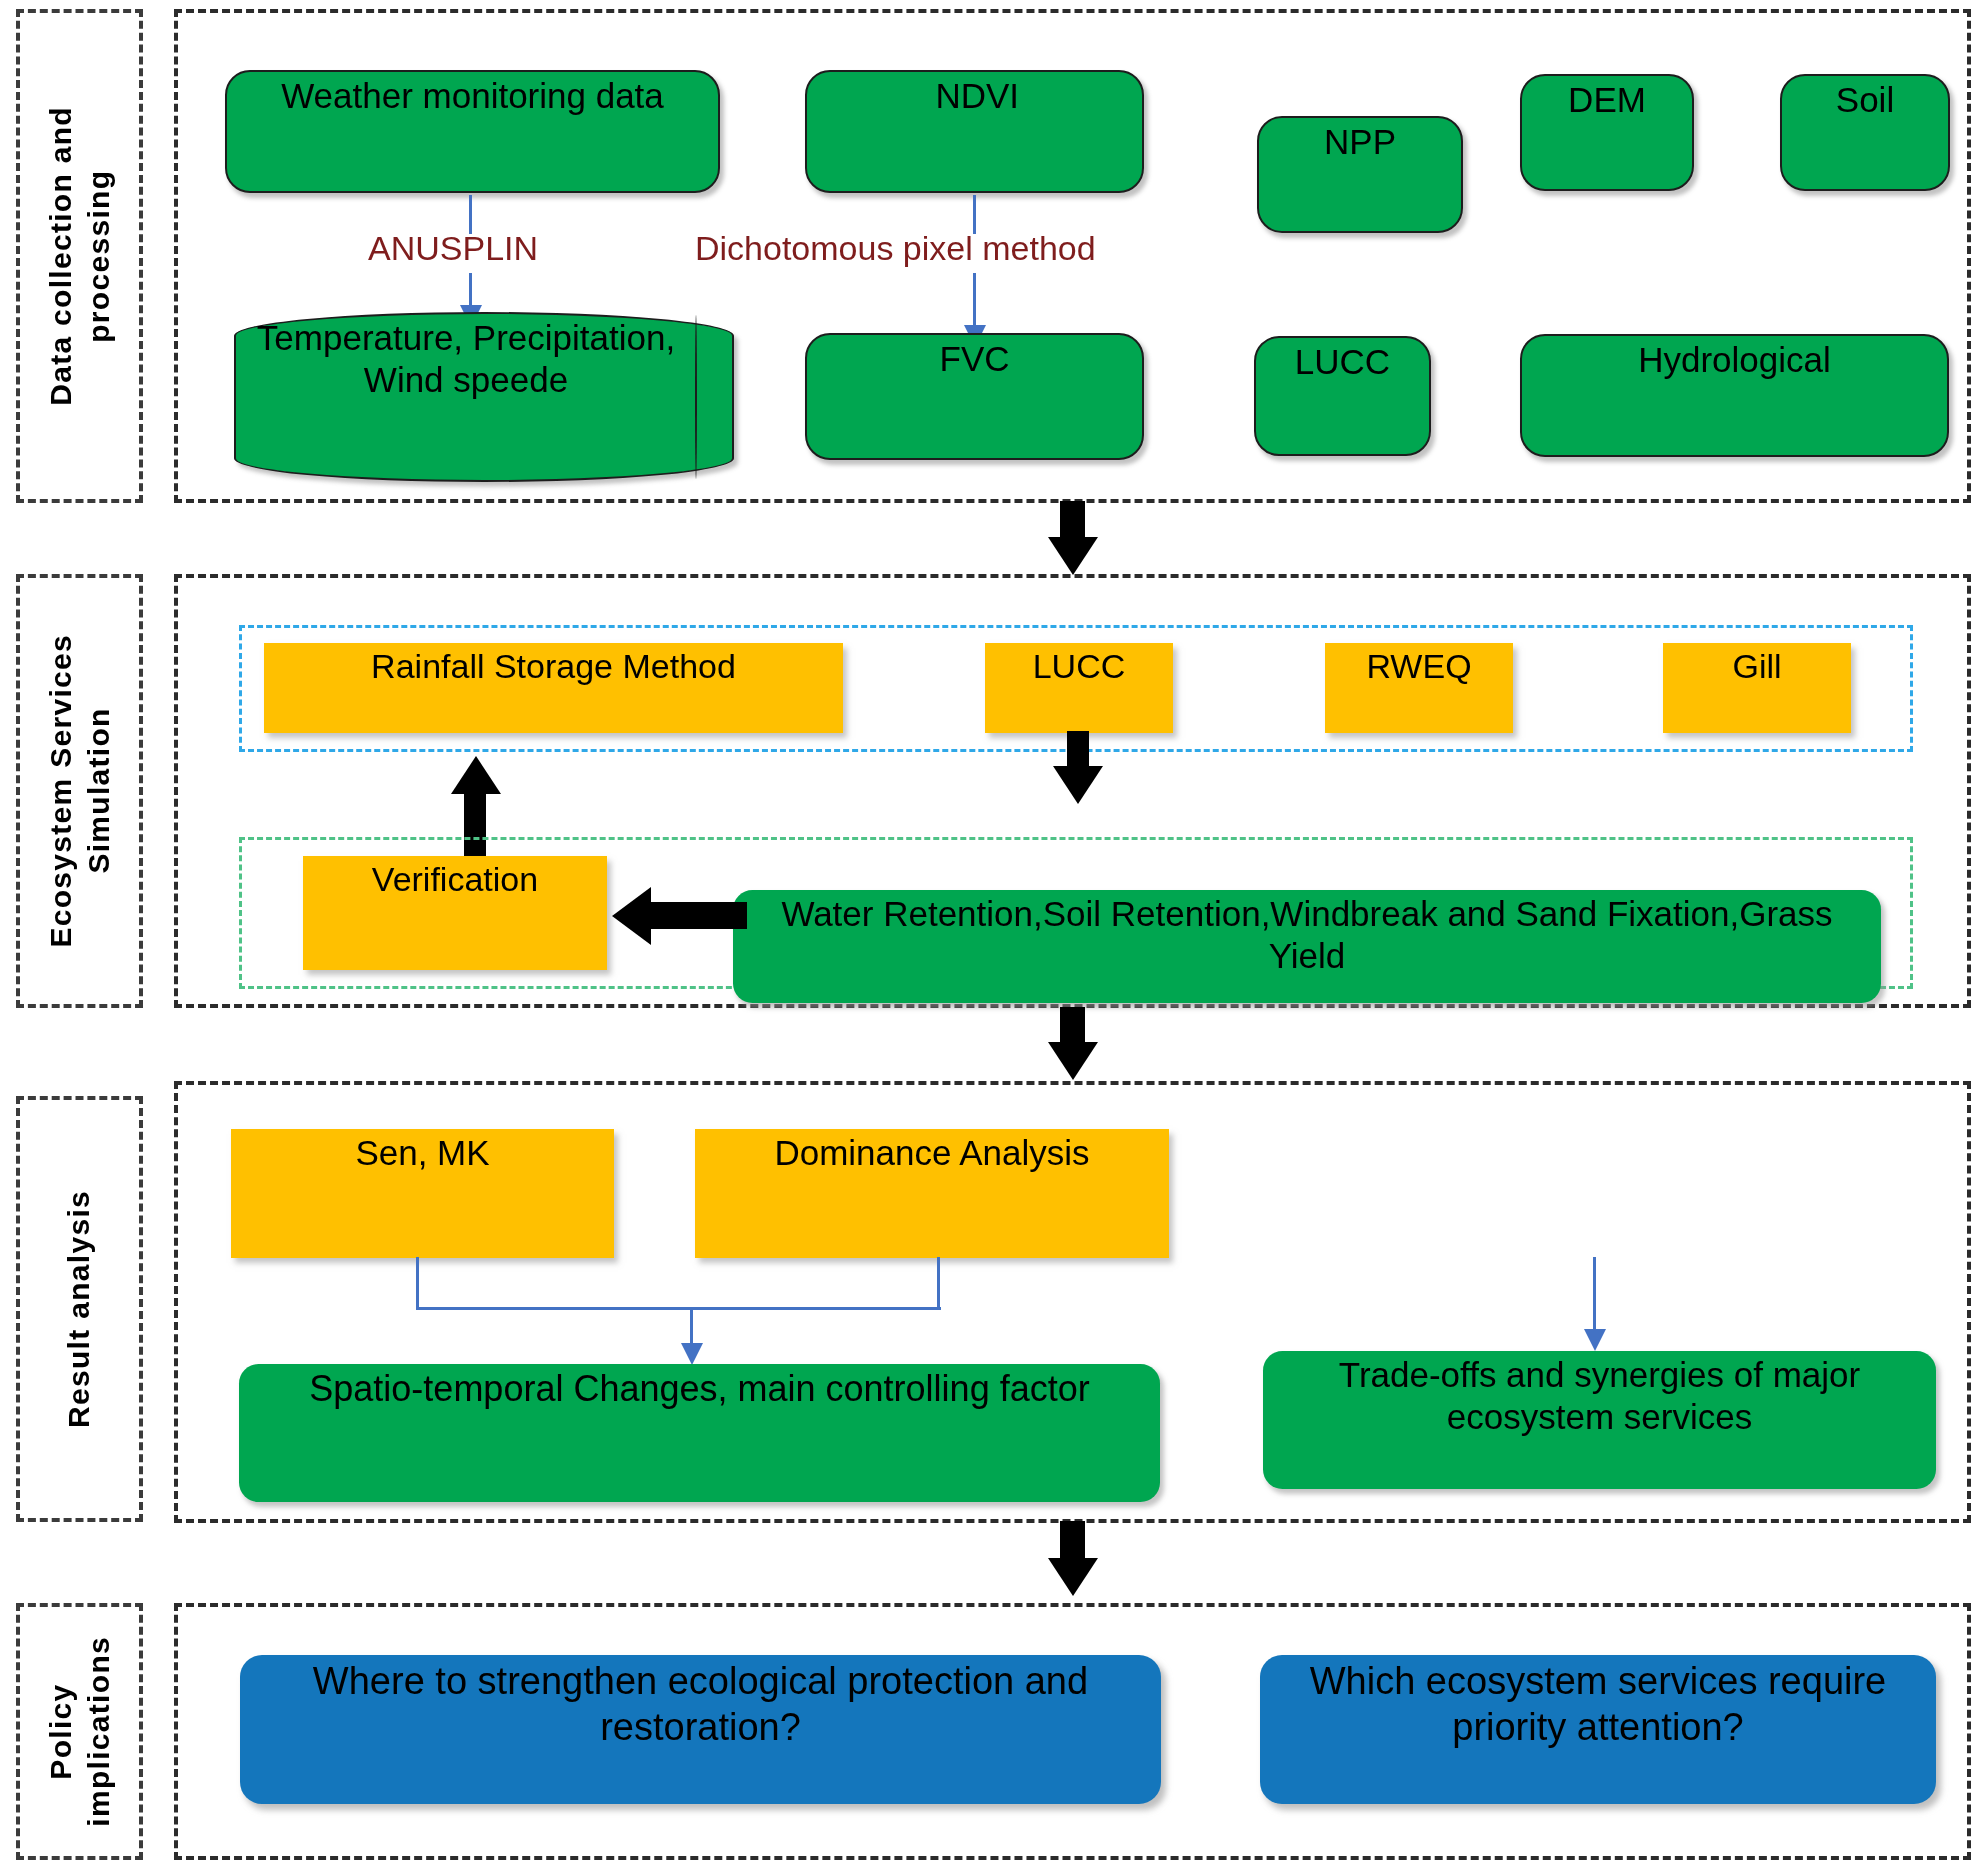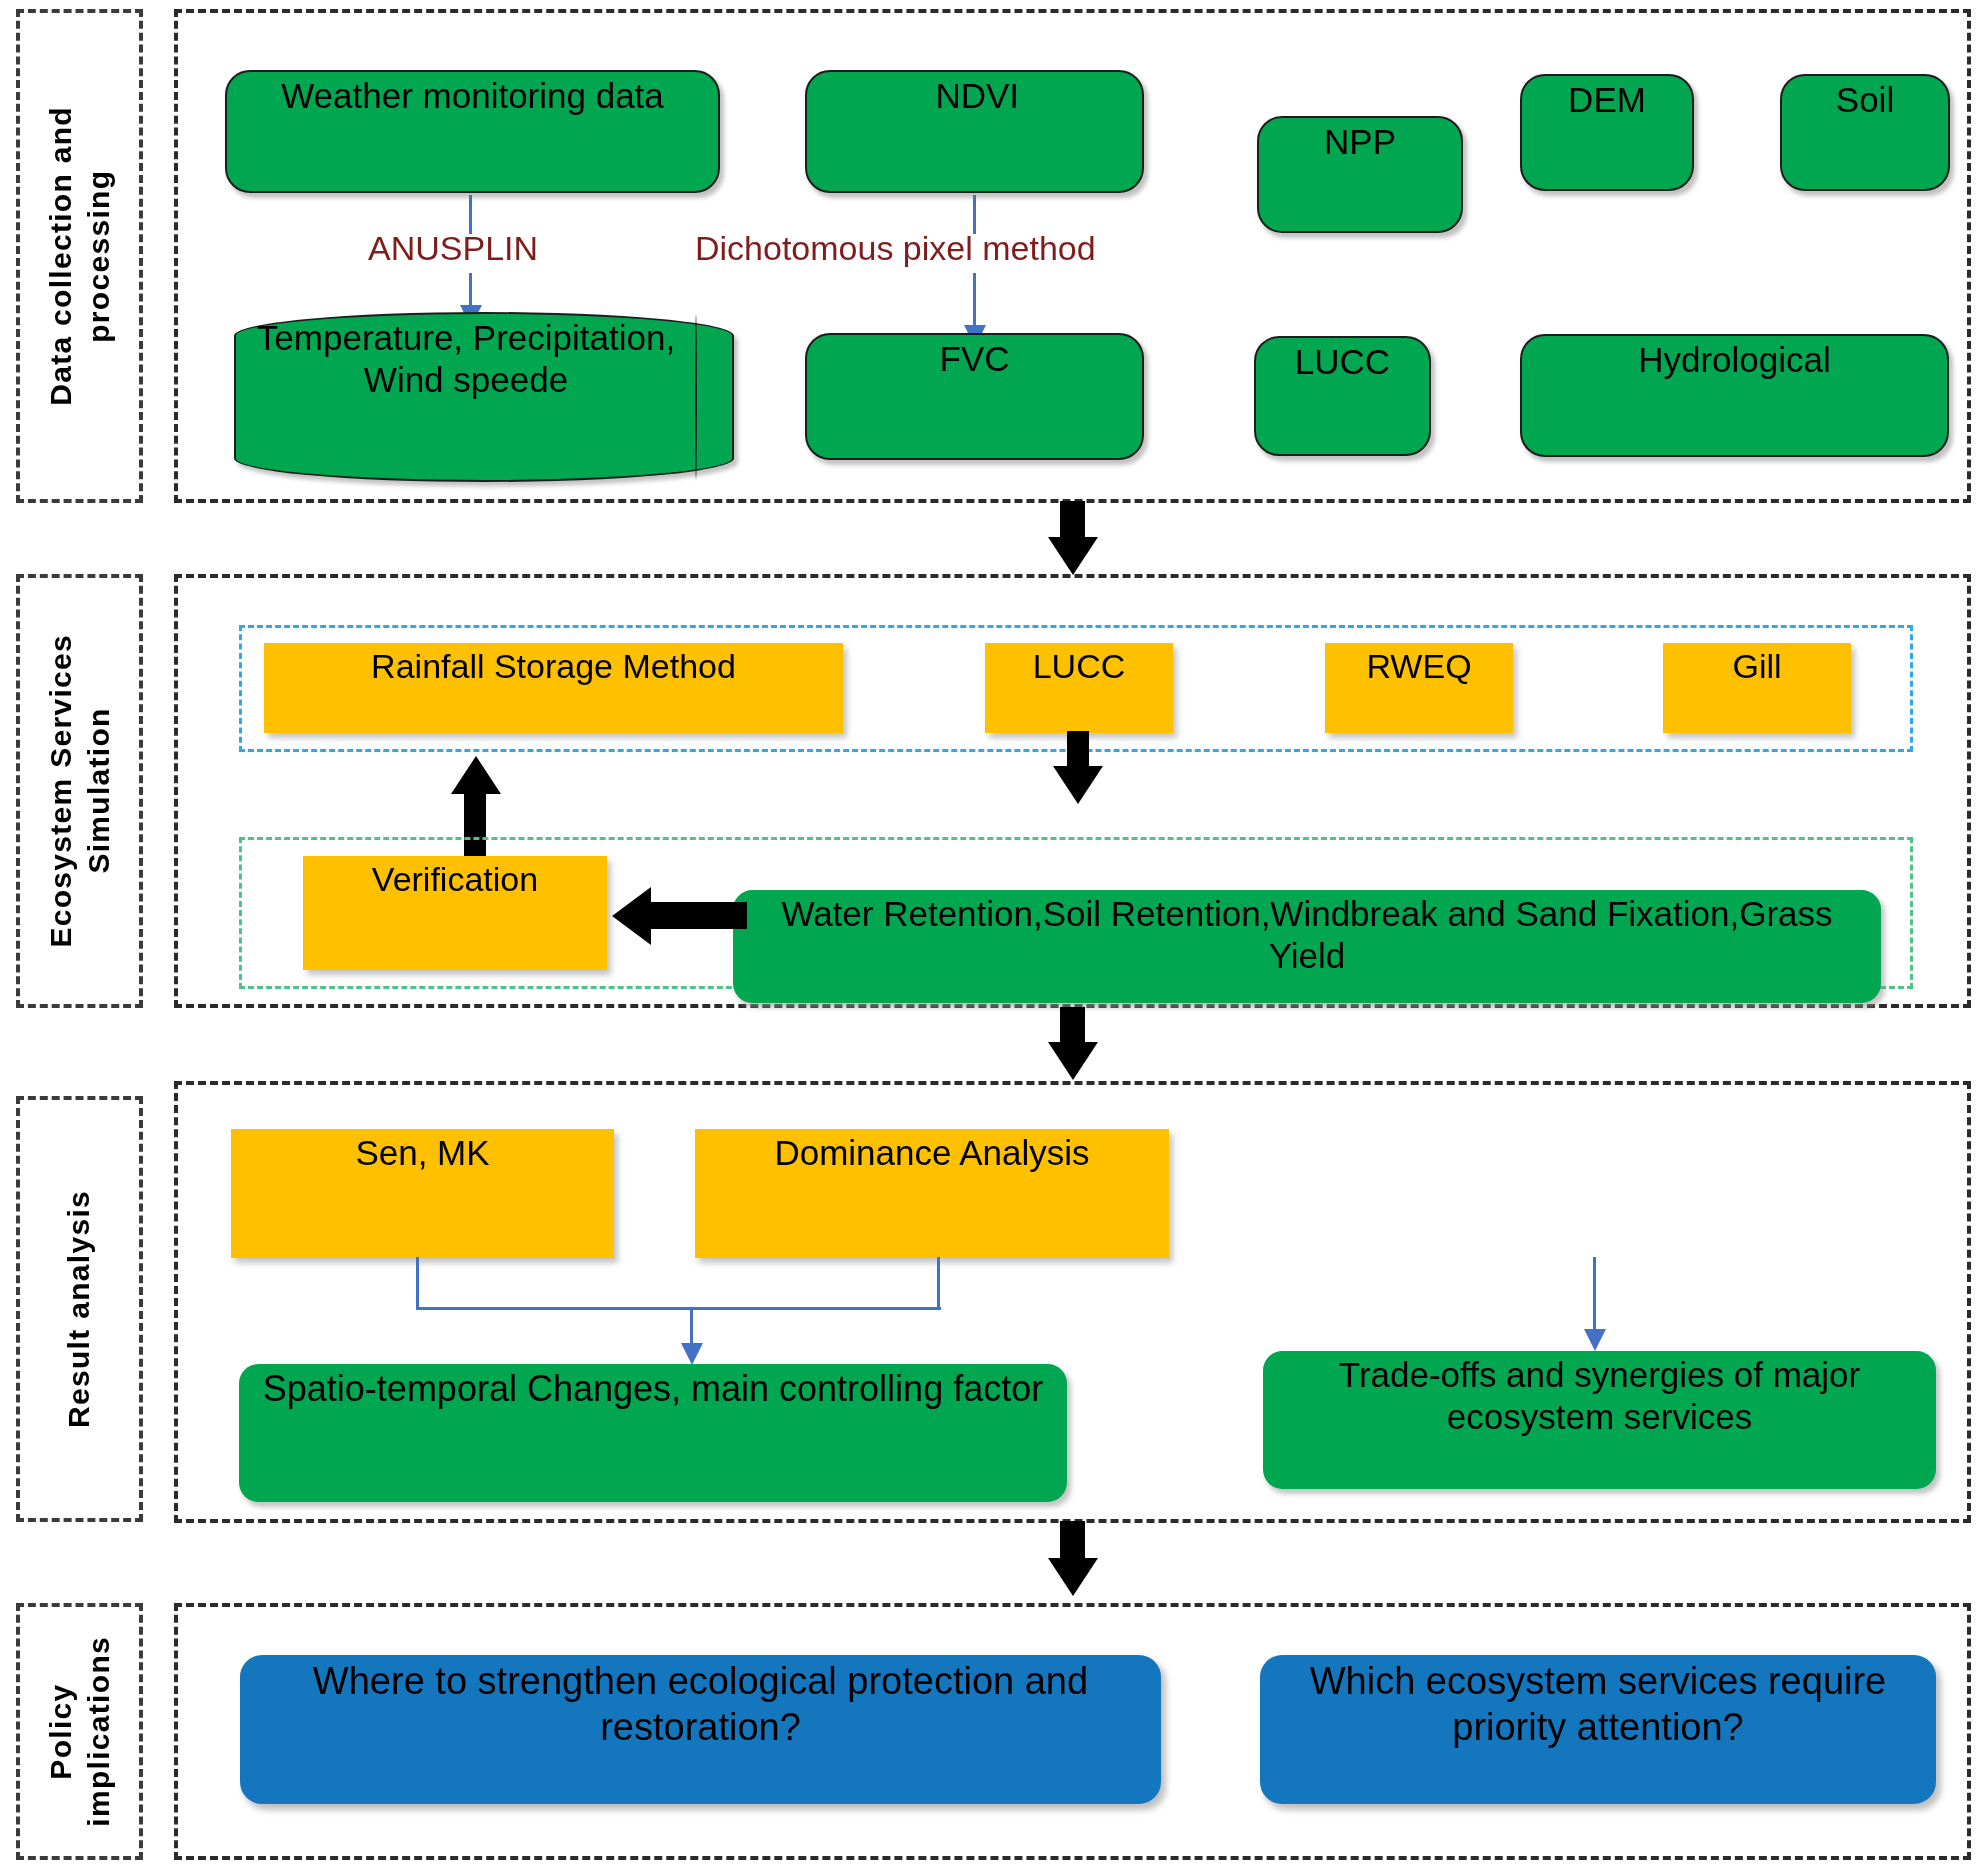--- a/index.html
+++ b/index.html
@@ -276,21 +276,21 @@
 
   <div class="bline-v" style="left:416px; top:1257px; height:53px;"></div>
   <div class="bline-v" style="left:937px; top:1257px; height:53px;"></div>
   <div class="bline-h" style="left:416px; top:1307px; width:525px;"></div>
   <div class="bline-v" style="left:690px; top:1307px; height:42px;"></div>
   <div class="barrow-down" style="left:681px; top:1343px;"></div>
 
   <div class="bline-v" style="left:1593px; top:1257px; height:78px;"></div>
   <div class="barrow-down" style="left:1584px; top:1329px;"></div>
 
-  <div class="node green-flat" style="left:239px; top:1364px; width:828px; height:138px; font-size:36px;">
+  <div class="node green-flat" style="left:239px; top:1364px; width:921px; height:138px; font-size:36px;">
     <span>Spatio-temporal Changes, main controlling factor</span>
   </div>
   <div class="node green-flat" style="left:1263px; top:1351px; width:673px; height:138px; font-size:35px;">
     <span>Trade-offs and synergies of major ecosystem services</span>
   </div>
 
   <div class="kline-v" style="left:1060px; top:1521px; width:25px; height:40px;"></div>
   <div class="karrow-down" style="left:1048px; top:1558px;"></div>
 
   <div class="sect-label-box" style="left:15.6px; top:1603px; width:127px; height:257px;">

